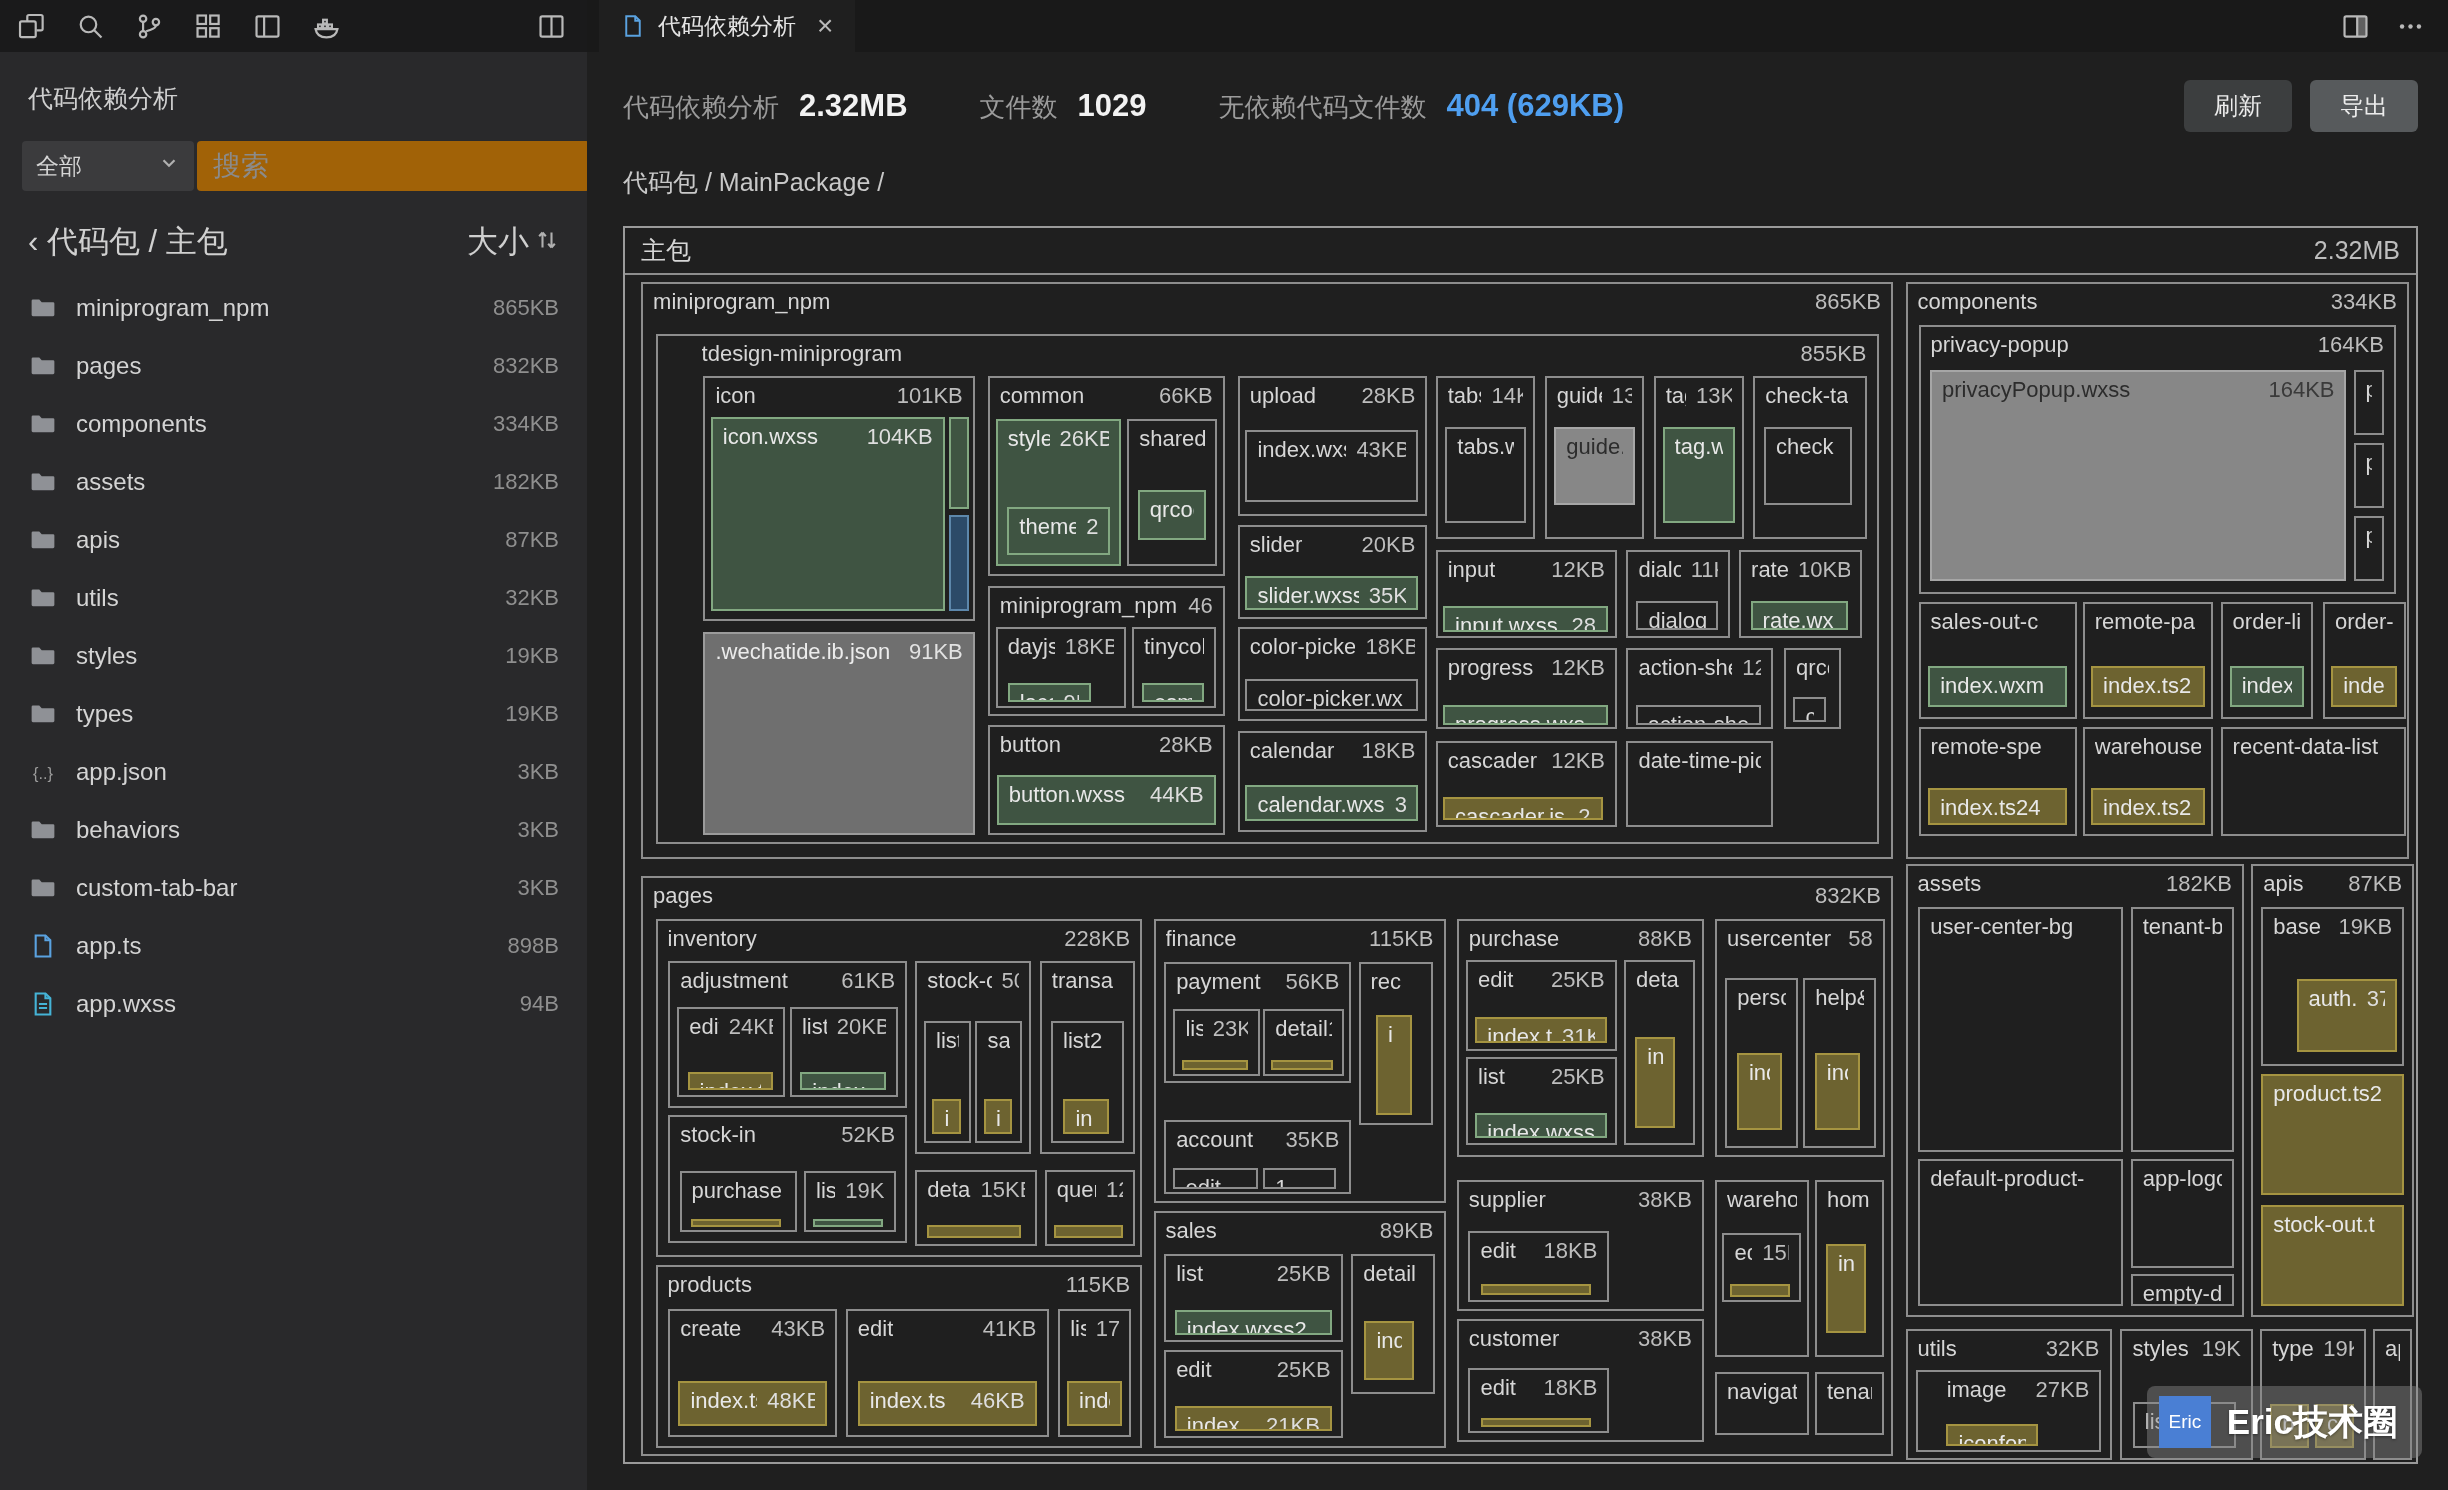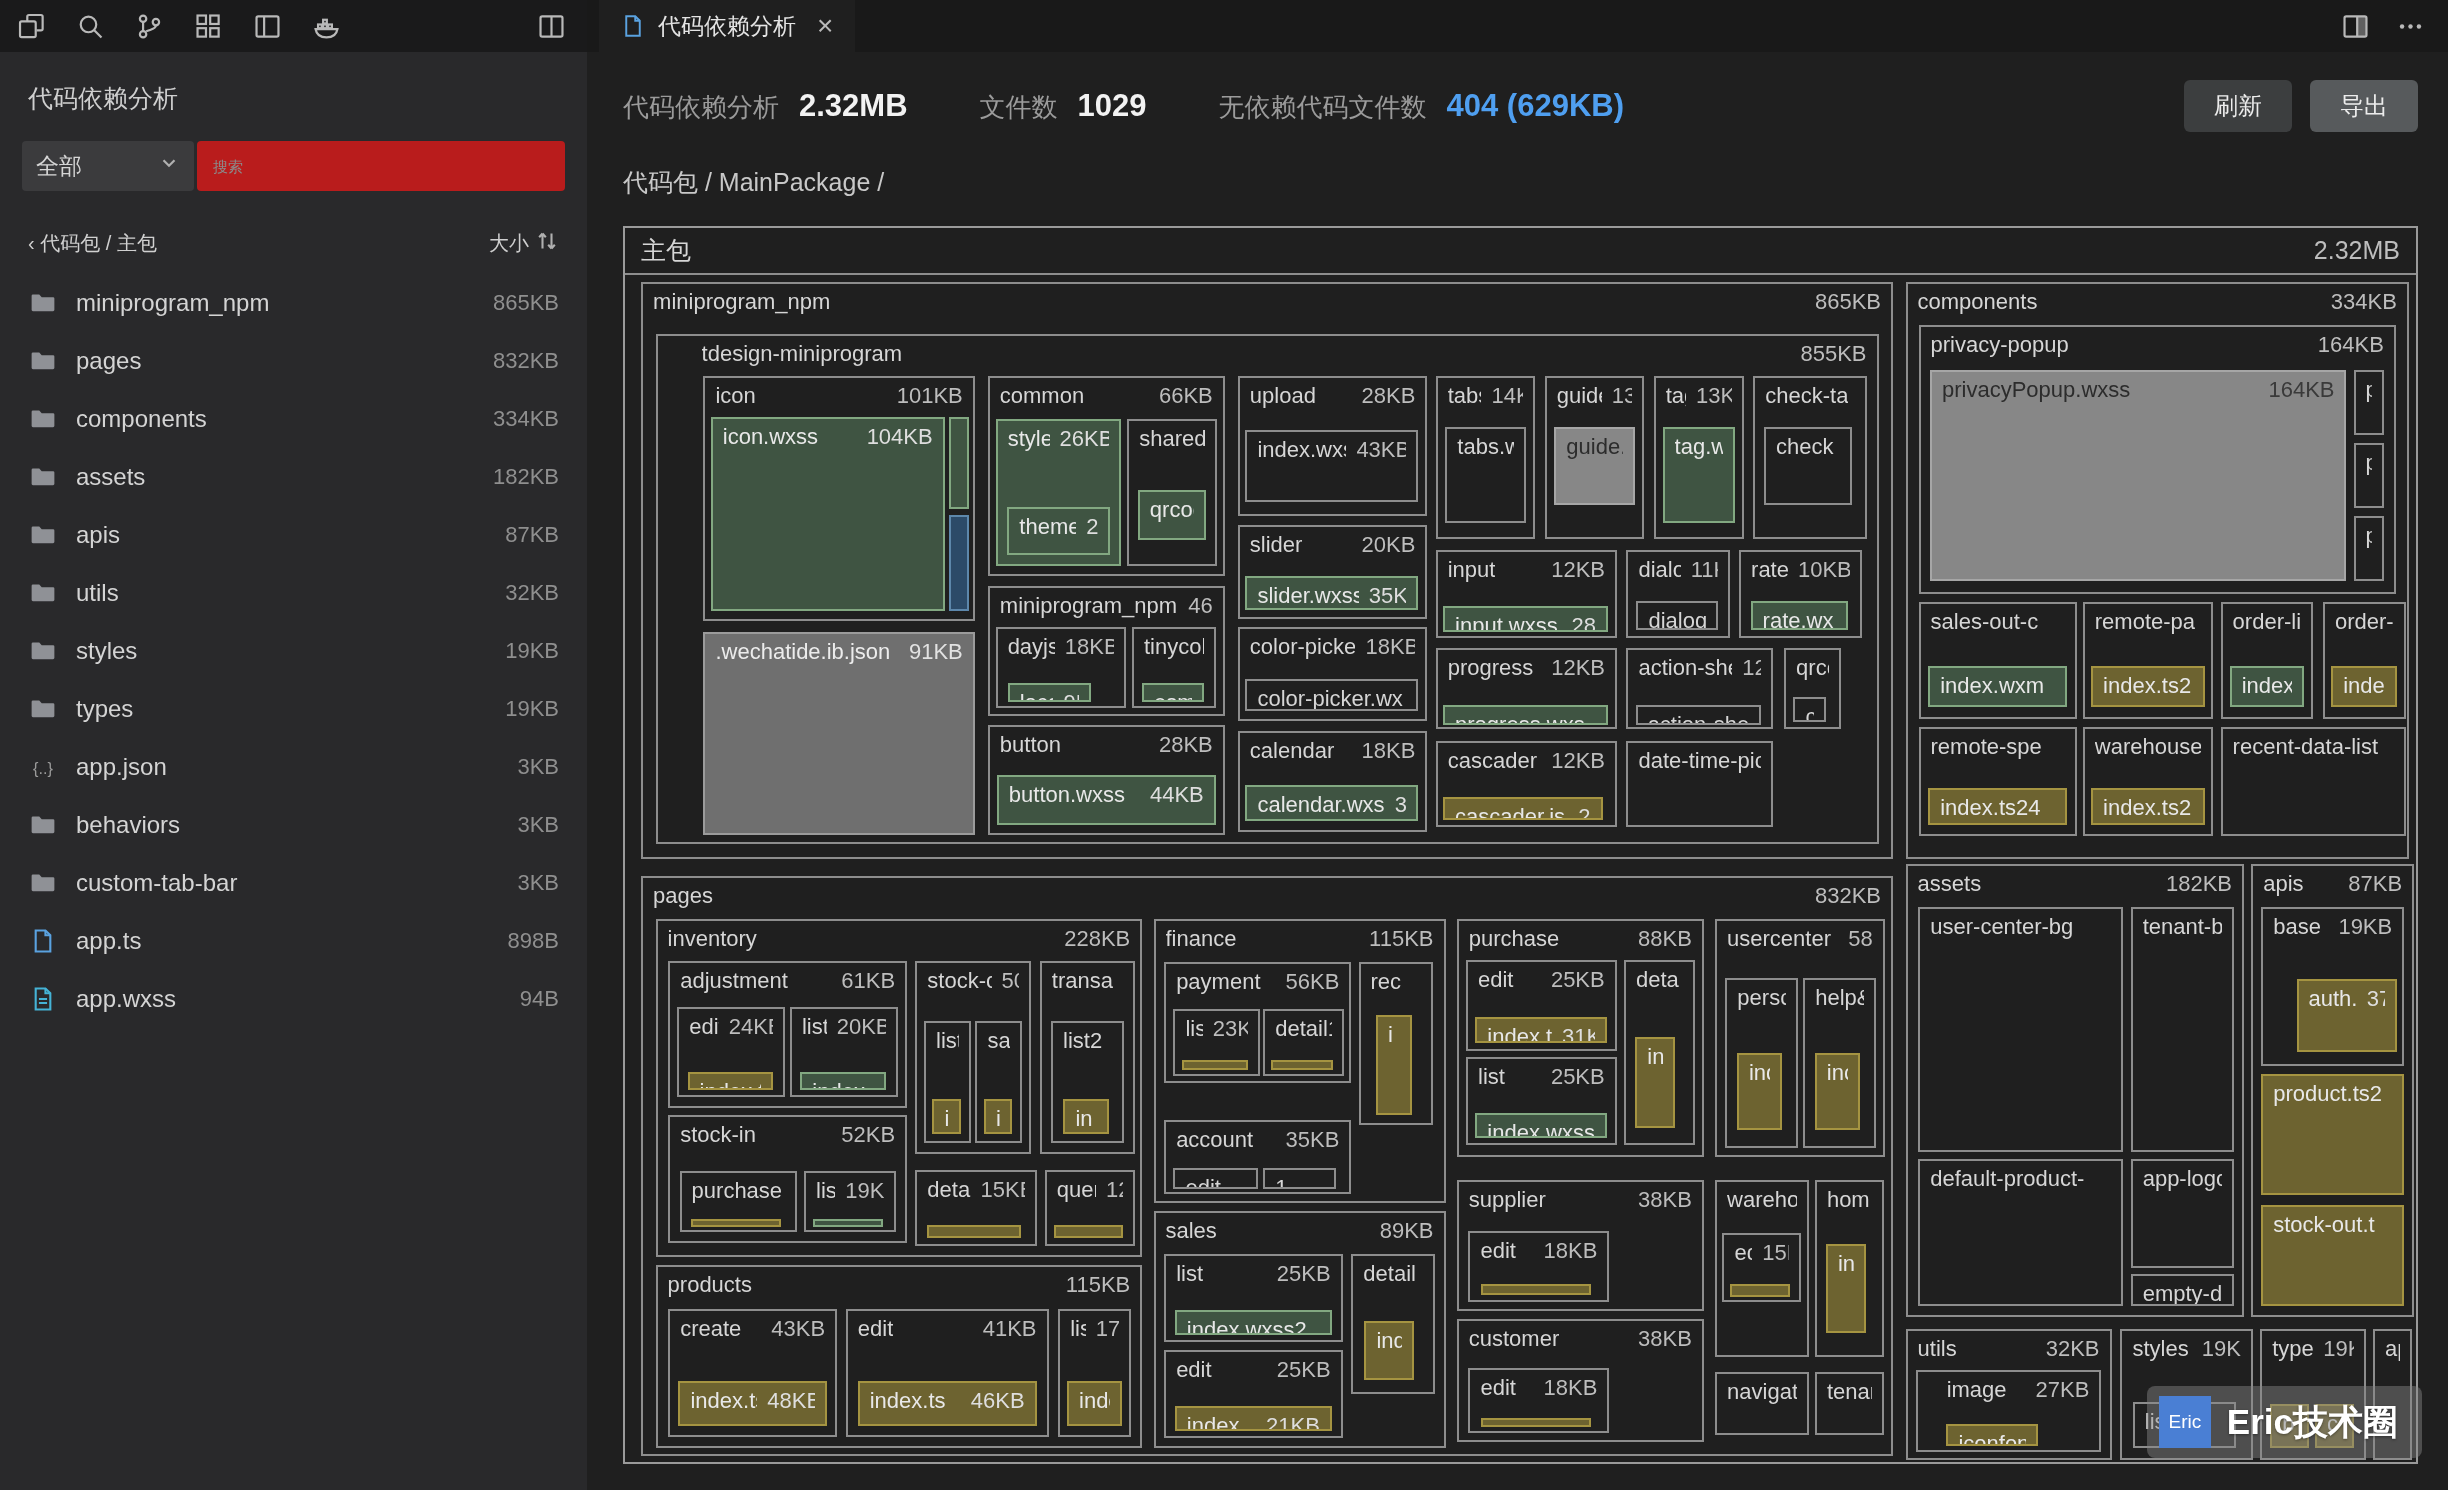--- a/index.html
+++ b/index.html
@@ -17,23 +17,23 @@
   .tab .tico{width:24px;height:24px;display:inline-flex;}
   .tab .tclose{font-size:28px;color:#b9b9b9;margin-left:8px;line-height:1;}
   .tb-right{display:flex;align-items:center;gap:28px;padding-right:24px;background:#191919;}
 
   
   .sidebar{position:absolute;left:0;top:52px;width:587px;bottom:0;background:#29292b;box-sizing:border-box;}
   .sb-title{padding:30px 28px 4px;font-size:25px;color:#cfcfcf;}
   .sb-controls{display:flex;gap:3px;margin:22px 22px 0;}
   .sb-dd{flex:0 0 172px;height:50px;background:#3b3b3d;border-radius:4px;display:flex;align-items:center;justify-content:space-between;padding:0 14px;box-sizing:border-box;color:#d6d6d6;font-size:23px;}
   .sb-dd svg{width:22px;height:22px;}
-  .sb-search{flex:1;height:50px;background:#b91c1c;border:none;border-radius:4px;color:#d6d6d6;font-size:15px;padding:0 16px;box-sizing:border-box;font-family:inherit;}
+  .sb-search{flex:1;height:50px;background:#a16207;border:none;border-radius:4px;color:#d6d6d6;font-size:28px;padding:0 16px;box-sizing:border-box;font-family:inherit;}
   .sb-search::placeholder{color:#8b8b8b;}
-  .sb-nav{display:flex;justify-content:space-between;align-items:center;margin:38px 28px 0;color:#d0d0d0;font-size:20px;}
+  .sb-nav{display:flex;justify-content:space-between;align-items:center;margin:30px 28px 0;color:#d0d0d0;font-size:31px;}
   .sb-sort{display:flex;align-items:center;gap:6px;color:#cfcfcf;}
   .sb-sort svg{width:24px;height:24px;}
   .flist{margin-top:16px;}
   .frow{display:flex;align-items:center;height:58px;padding:0 28px;}
   .ficon{width:30px;height:26px;display:inline-flex;flex:0 0 auto;}
   .ficon svg{width:100%;height:100%;}
   .fname{margin-left:18px;font-size:24px;color:#d4d4d4;flex:1;white-space:nowrap;overflow:hidden;}
   .fsize{font-size:22px;color:#8f8f8f;}
 
   

